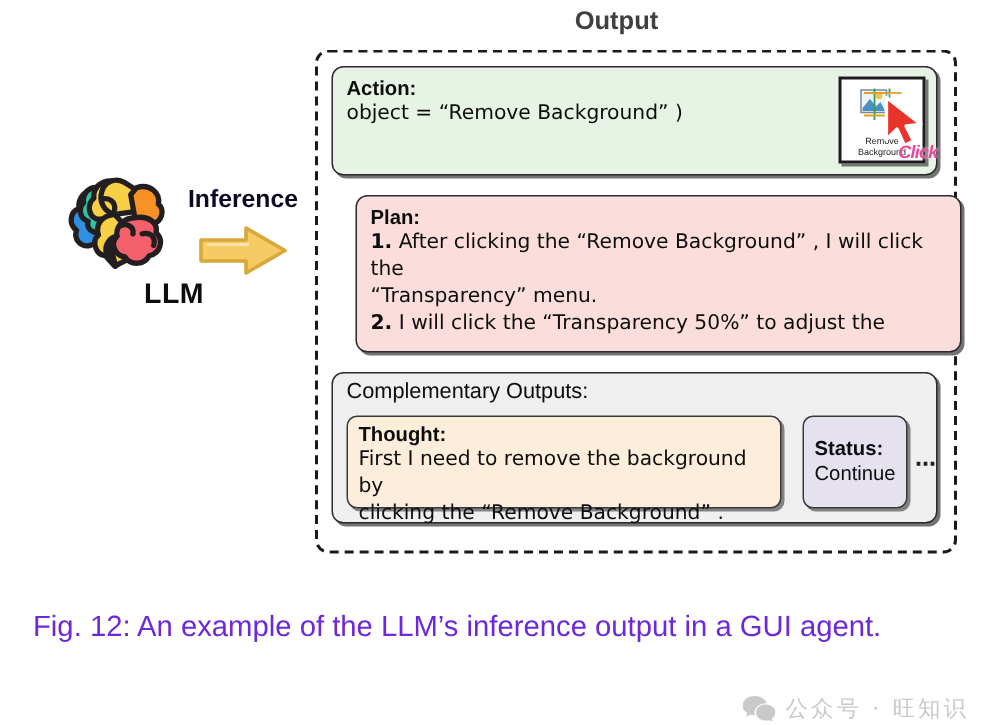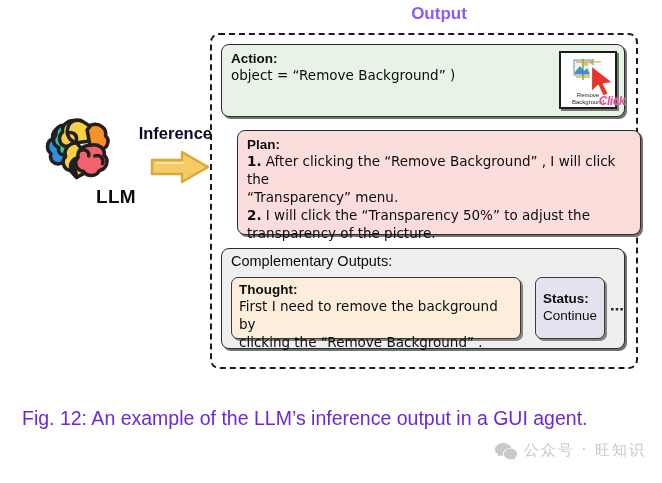--- a/index.html
+++ b/index.html
@@ -30,40 +30,40 @@
     font-weight: bold;
     margin-top: 4px;
     letter-spacing: .3px;
   }
 
   #inference-block {
     position: absolute;
     left: 112px;
     top: 124px;
     width: 100px;
-    text-align: right;
+    text-align: center;
   }
   #inference-label {
     font-size: 16.5px;
     font-weight: bold;
     color: #0a0a23;
     white-space: nowrap;
   }
   #inference-arrow { margin-top: 5px; }
 
   
   #output-title {
     position: absolute;
-    left: 224px;
+    left: 196px;
     top: 4px;
     width: 430px;
     text-align: center;
     font-size: 17px;
     font-weight: bold;
-    color: #8b5cf6;
+    color: #404040;
   }
 
   
   #output-dashed-box {
     position: absolute;
     left: 210px;
     top: 33px;
     width: 428px;
     height: 336px;
     border: 2.5px dashed #1a1a1a;
@@ -222,23 +222,22 @@
     font-size: 19.5px;
     line-height: 1.45;
     color: #6d28d9;
     font-family: "Liberation Sans", sans-serif;
   }
 
   
   #watermark {
     position: absolute;
     right: 16px;
-    bottom: 23px;
+    bottom: 1px;
     display: flex;
-    align-items: center;
     gap: 7px;
     color: #c9c9c9;
     margin-top: 47px;
   }
   #watermark-text {
     font-size: 15px;
     font-family: "DejaVu Sans", sans-serif;
     letter-spacing: 2px;
     color: #c9c9c9;
   }
@@ -306,21 +305,20 @@
       <div id="click-word">Click</div>
     </div>
   </div>
 
   <div id="plan-card" class="card">
     <div id="plan-text">
       <div class="card-title">Plan:</div>
       <div class="card-body q"><span class="num">1.</span><span> After clicking the  “Remove Background” , I will click the</span></div>
       <div class="card-body q">“Transparency”  menu.</div>
       <div class="card-body q"><span class="num">2.</span><span> I will click the  “Transparency 50%”  to adjust the</span></div>
-      <div class="card-body q">transparency of the picture.</div>
     </div>
   </div>
 
   <div id="comp-card" class="card">
     <div id="comp-title">Complementary Outputs:</div>
 
     <div id="thought-card">
       <div id="thought-text">
         <div class="card-title">Thought:</div>
         <div class="card-body q">First I need to remove the background by</div>

